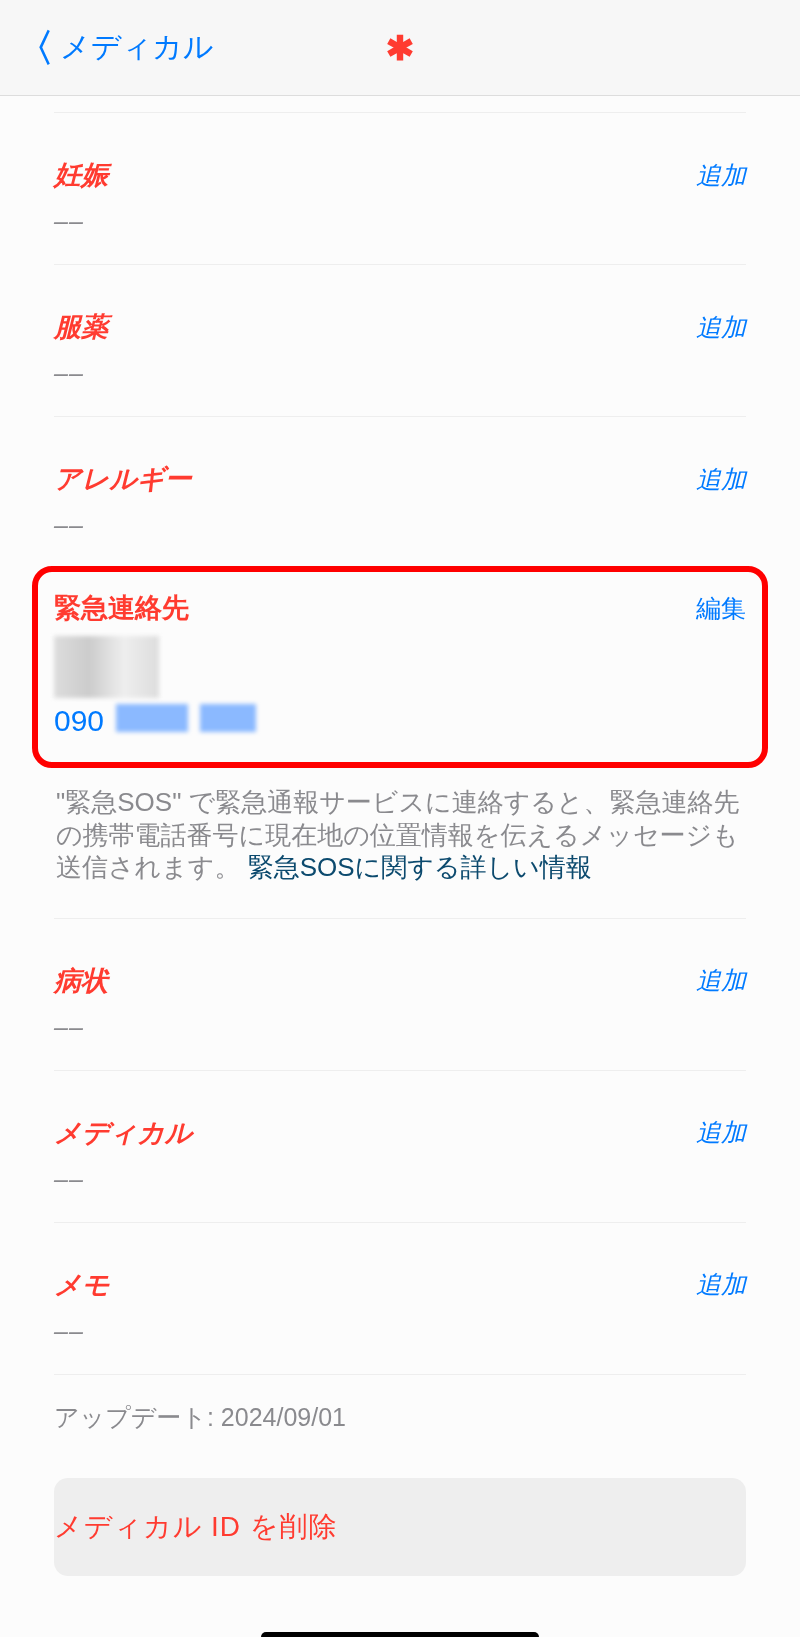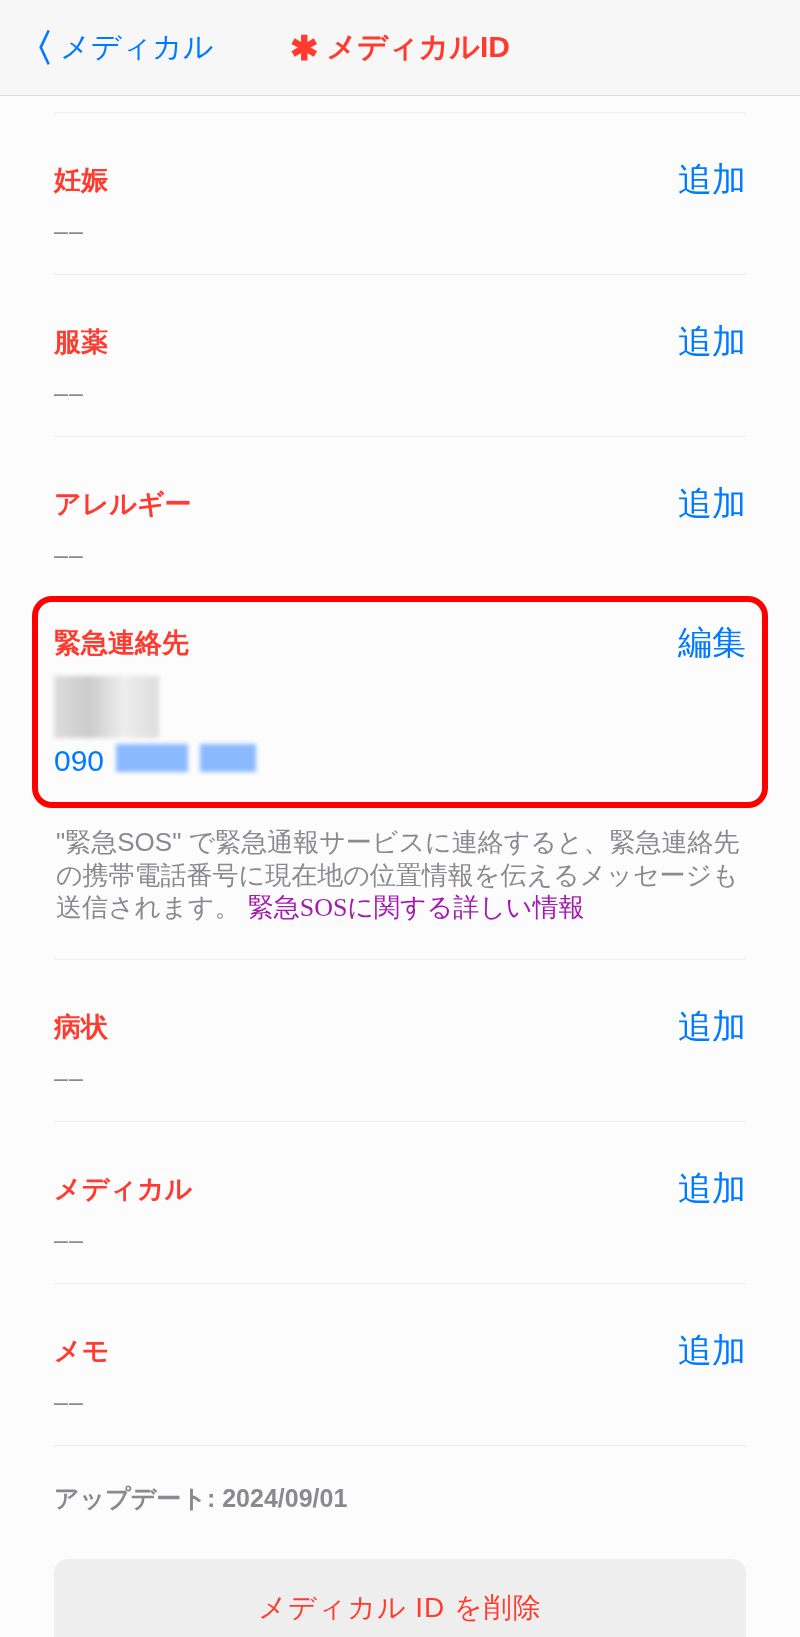--- a/index.html
+++ b/index.html
@@ -48,38 +48,39 @@
     .asterisk-icon {
       font-size: 34px;
       line-height: 1;
     }
     .content {
       padding: 0 54px;
     }
     .section {
       border-bottom: 1px solid #eee;
       padding-bottom: 28px;
+      font-style: italic;
     }
     .spacer {
       height: 17px;
     }
     .section-header {
       display: flex;
       justify-content: space-between;
       align-items: center;
       padding-top: 44px;
     }
     .section-title {
       color: #ff3b30;
       font-size: 27px;
       font-weight: 600;
     }
     .action-link {
       color: #007aff;
-      font-size: 34px;
+      font-size: 25px;
       cursor: pointer;
     }
     .section-value {
       color: #8a8a8e;
       font-size: 25px;
       margin-top: 14px;
       letter-spacing: 1px;
     }
     .highlight-box {
       border: 6px solid #ff0000;
@@ -122,34 +123,32 @@
       filter: blur(2px);
     }
     .info-text {
       color: #8a8a8e;
       font-size: 26px;
       line-height: 1.25;
       margin-top: 18px;
       padding: 0 2px;
     }
     .info-link {
-      color: #a21caf;
-      cursor: pointer;
-      font-family: Liberation Serif, serif;
+      color: #0c4a6e;
+      cursor: pointer;
     }
     .update-row {
       color: #8a8a8e;
       font-size: 25px;
-      padding: 36px 0 44px 0;
-      font-weight: bold;
+      padding: 26px 0 44px 0;
     }
     .delete-button {
       background: #eeeeee;
       border-radius: 14px;
-      text-align: center;
+      text-align: left;
       padding: 30px 0;
       color: #ff3b30;
       font-size: 28px;
       font-weight: 400;
       cursor: pointer;
       margin-bottom: 56px;
       letter-spacing: 1px;
     }
     .home-indicator {
       width: 278px;
@@ -166,21 +165,20 @@
 </head>
 <body>
 
 <div class="header">
   <div class="back-button">
     <span class="back-chevron">〈</span>
     <span>メディカル</span>
   </div>
   <div class="header-title">
     <span class="asterisk-icon">✱</span>
-    <span>メディカルID</span>
   </div>
 </div>
 
 <div class="content">
   <div class="spacer" style="border-bottom:1px solid #eee;"></div>
 
   <div class="section">
     <div class="section-header">
       <span class="section-title">妊娠</span>
       <span class="action-link">追加</span>

